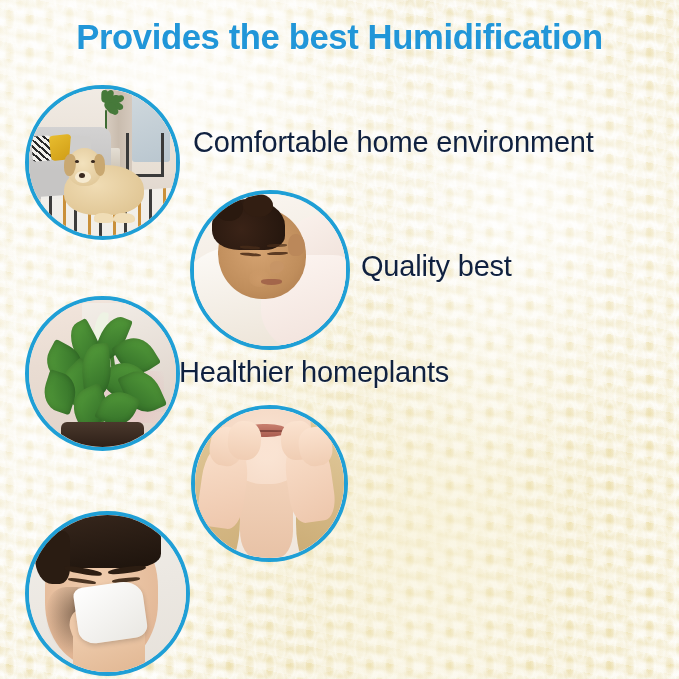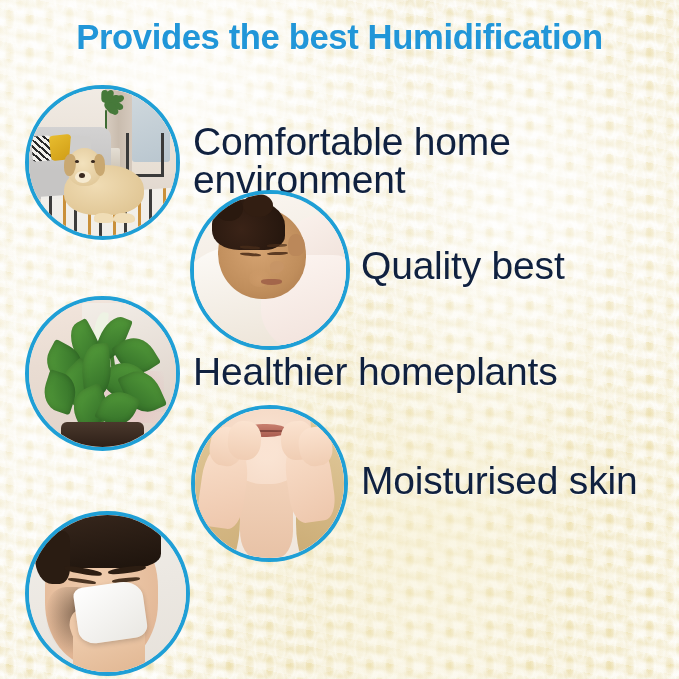--- a/index.html
+++ b/index.html
@@ -76,21 +76,21 @@
     border:4px solid #1f9fd6;
     overflow:hidden;
     box-sizing:border-box;
     background:#e9e6e0;
   }
   .photo{position:absolute;inset:0;}
 
   .caption{
     position:absolute;
     color:#10213f;
-    font-size:39px;
+    font-size:29px;
     line-height:38px;
     font-weight:400;
     letter-spacing:-.2px;
     white-space:pre-line;
     text-shadow:0 1px 0 rgba(255,255,255,.55);
   }
 
   
 
   
@@ -328,40 +328,39 @@
       <div class="pl-leaf" style="left:52%;top:42%;width:28%;height:26%;transform:rotate(44deg);"></div>
       <div class="pl-leaf" style="left:36%;top:30%;width:20%;height:36%;transform:rotate(-6deg);"></div>
       <div class="pl-leaf" style="left:8%;top:52%;width:26%;height:22%;transform:rotate(-72deg);"></div>
       <div class="pl-leaf" style="left:62%;top:50%;width:30%;height:24%;transform:rotate(66deg);"></div>
       <div class="pl-leaf" style="left:30%;top:60%;width:24%;height:26%;transform:rotate(-24deg);"></div>
       <div class="pl-leaf" style="left:48%;top:62%;width:24%;height:24%;transform:rotate(26deg);"></div>
 
       <div class="pl-pot"></div>
     </div>
   </div>
-  <div class="caption" style="left:193px;top:353px;">Healthier homeplants</div>
+  <div class="caption" style="left:179px;top:353px;">Healthier homeplants</div>
 
   <div class="bubble" style="left:191px;top:405px;width:157px;height:157px;">
     <div class="photo sc-skin">
       <div class="sk-hair-l"></div>
       <div class="sk-hair-r"></div>
       <div class="sk-neck"></div>
       <div class="sk-face"></div>
       <div class="sk-lip"></div>
       <div class="sk-lipline"></div>
       <div class="sk-chin"></div>
       <div class="sk-hand" style="left:4%;top:22%;transform:rotate(8deg);"></div>
       <div class="sk-hand" style="left:62%;top:18%;transform:rotate(-8deg);"></div>
       <div class="sk-fing" style="left:10%;top:12%;transform:rotate(10deg);"></div>
       <div class="sk-fing" style="left:22%;top:8%;transform:rotate(4deg);"></div>
       <div class="sk-fing" style="left:58%;top:8%;transform:rotate(-4deg);"></div>
       <div class="sk-fing" style="left:70%;top:12%;transform:rotate(-10deg);"></div>
     </div>
   </div>
-  <div class="caption" style="left:361px;top:462px;">Moisturised skin</div>
 
   <div class="bubble" style="left:25px;top:511px;width:165px;height:165px;">
     <div class="photo sc-sneeze">
       <div class="sz-face"></div>
       <div class="sz-hair"></div>
       <div class="sz-hair2"></div>
       <div class="sz-brow" style="left:22%;top:34%;transform:rotate(10deg);"></div>
       <div class="sz-brow" style="left:50%;top:33%;transform:rotate(-8deg);"></div>
       <div class="sz-eye" style="left:25%;top:41%;transform:rotate(8deg);"></div>
       <div class="sz-eye" style="left:53%;top:40%;transform:rotate(-6deg);"></div>

